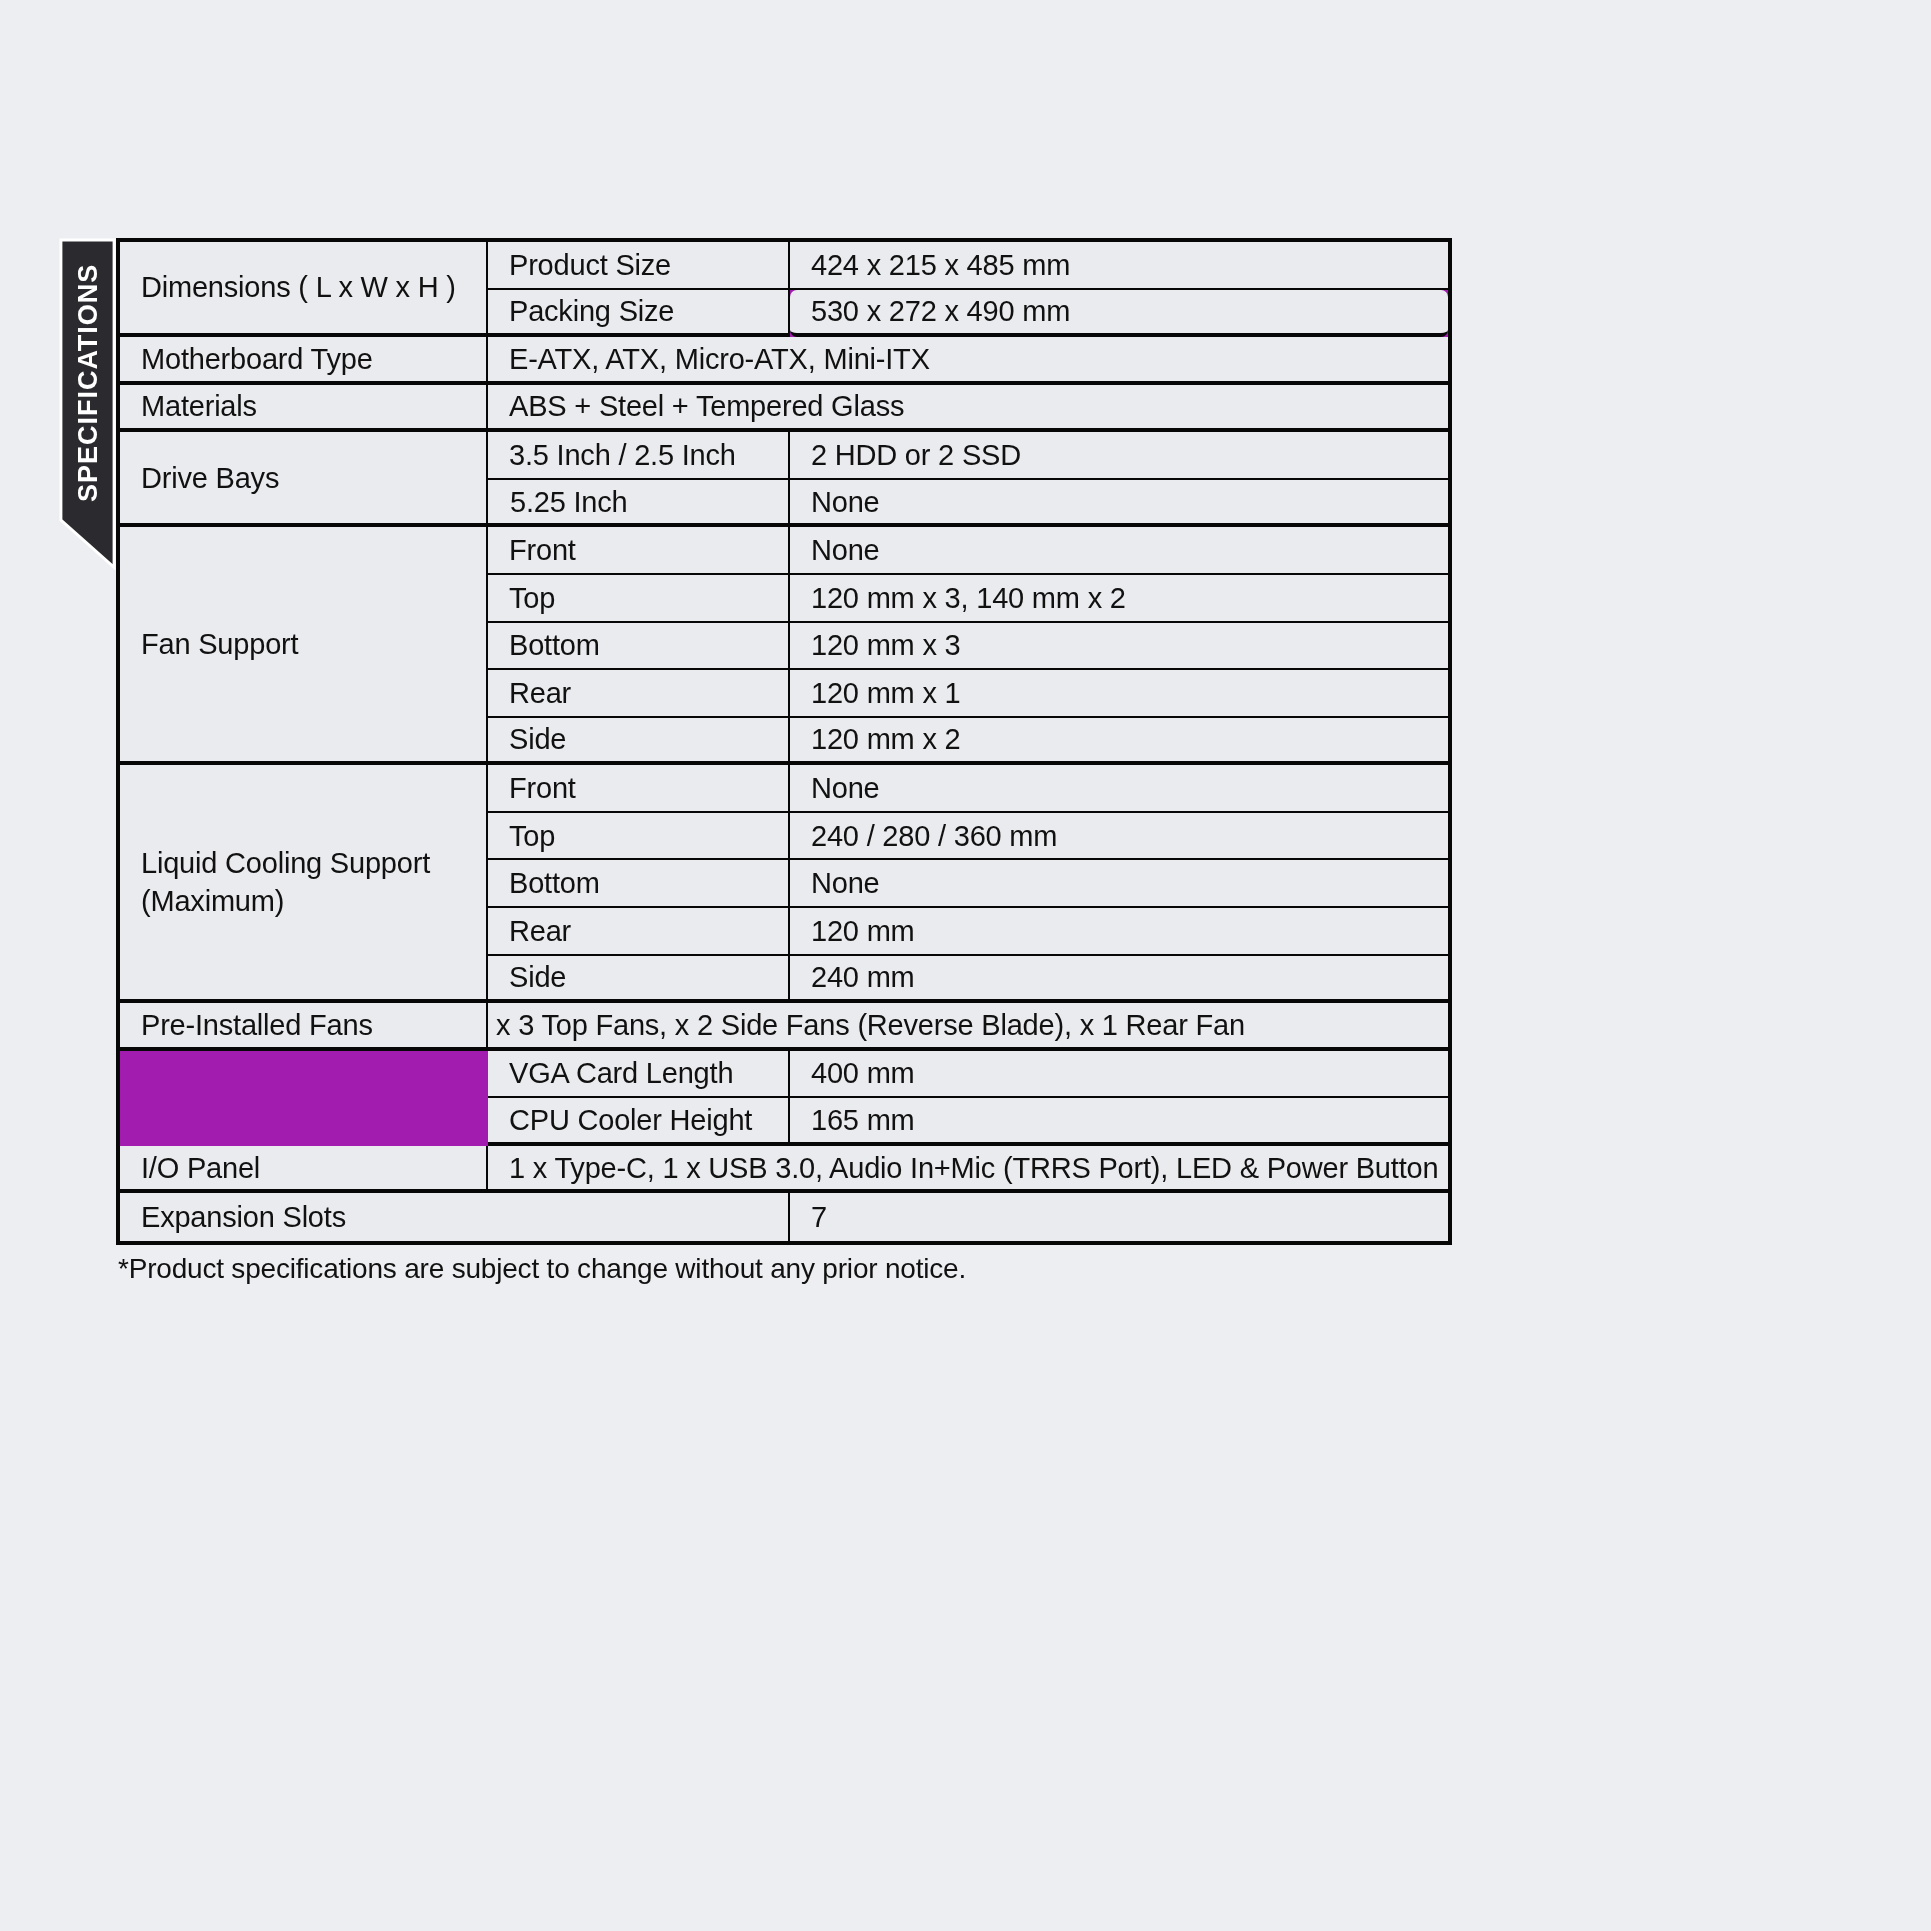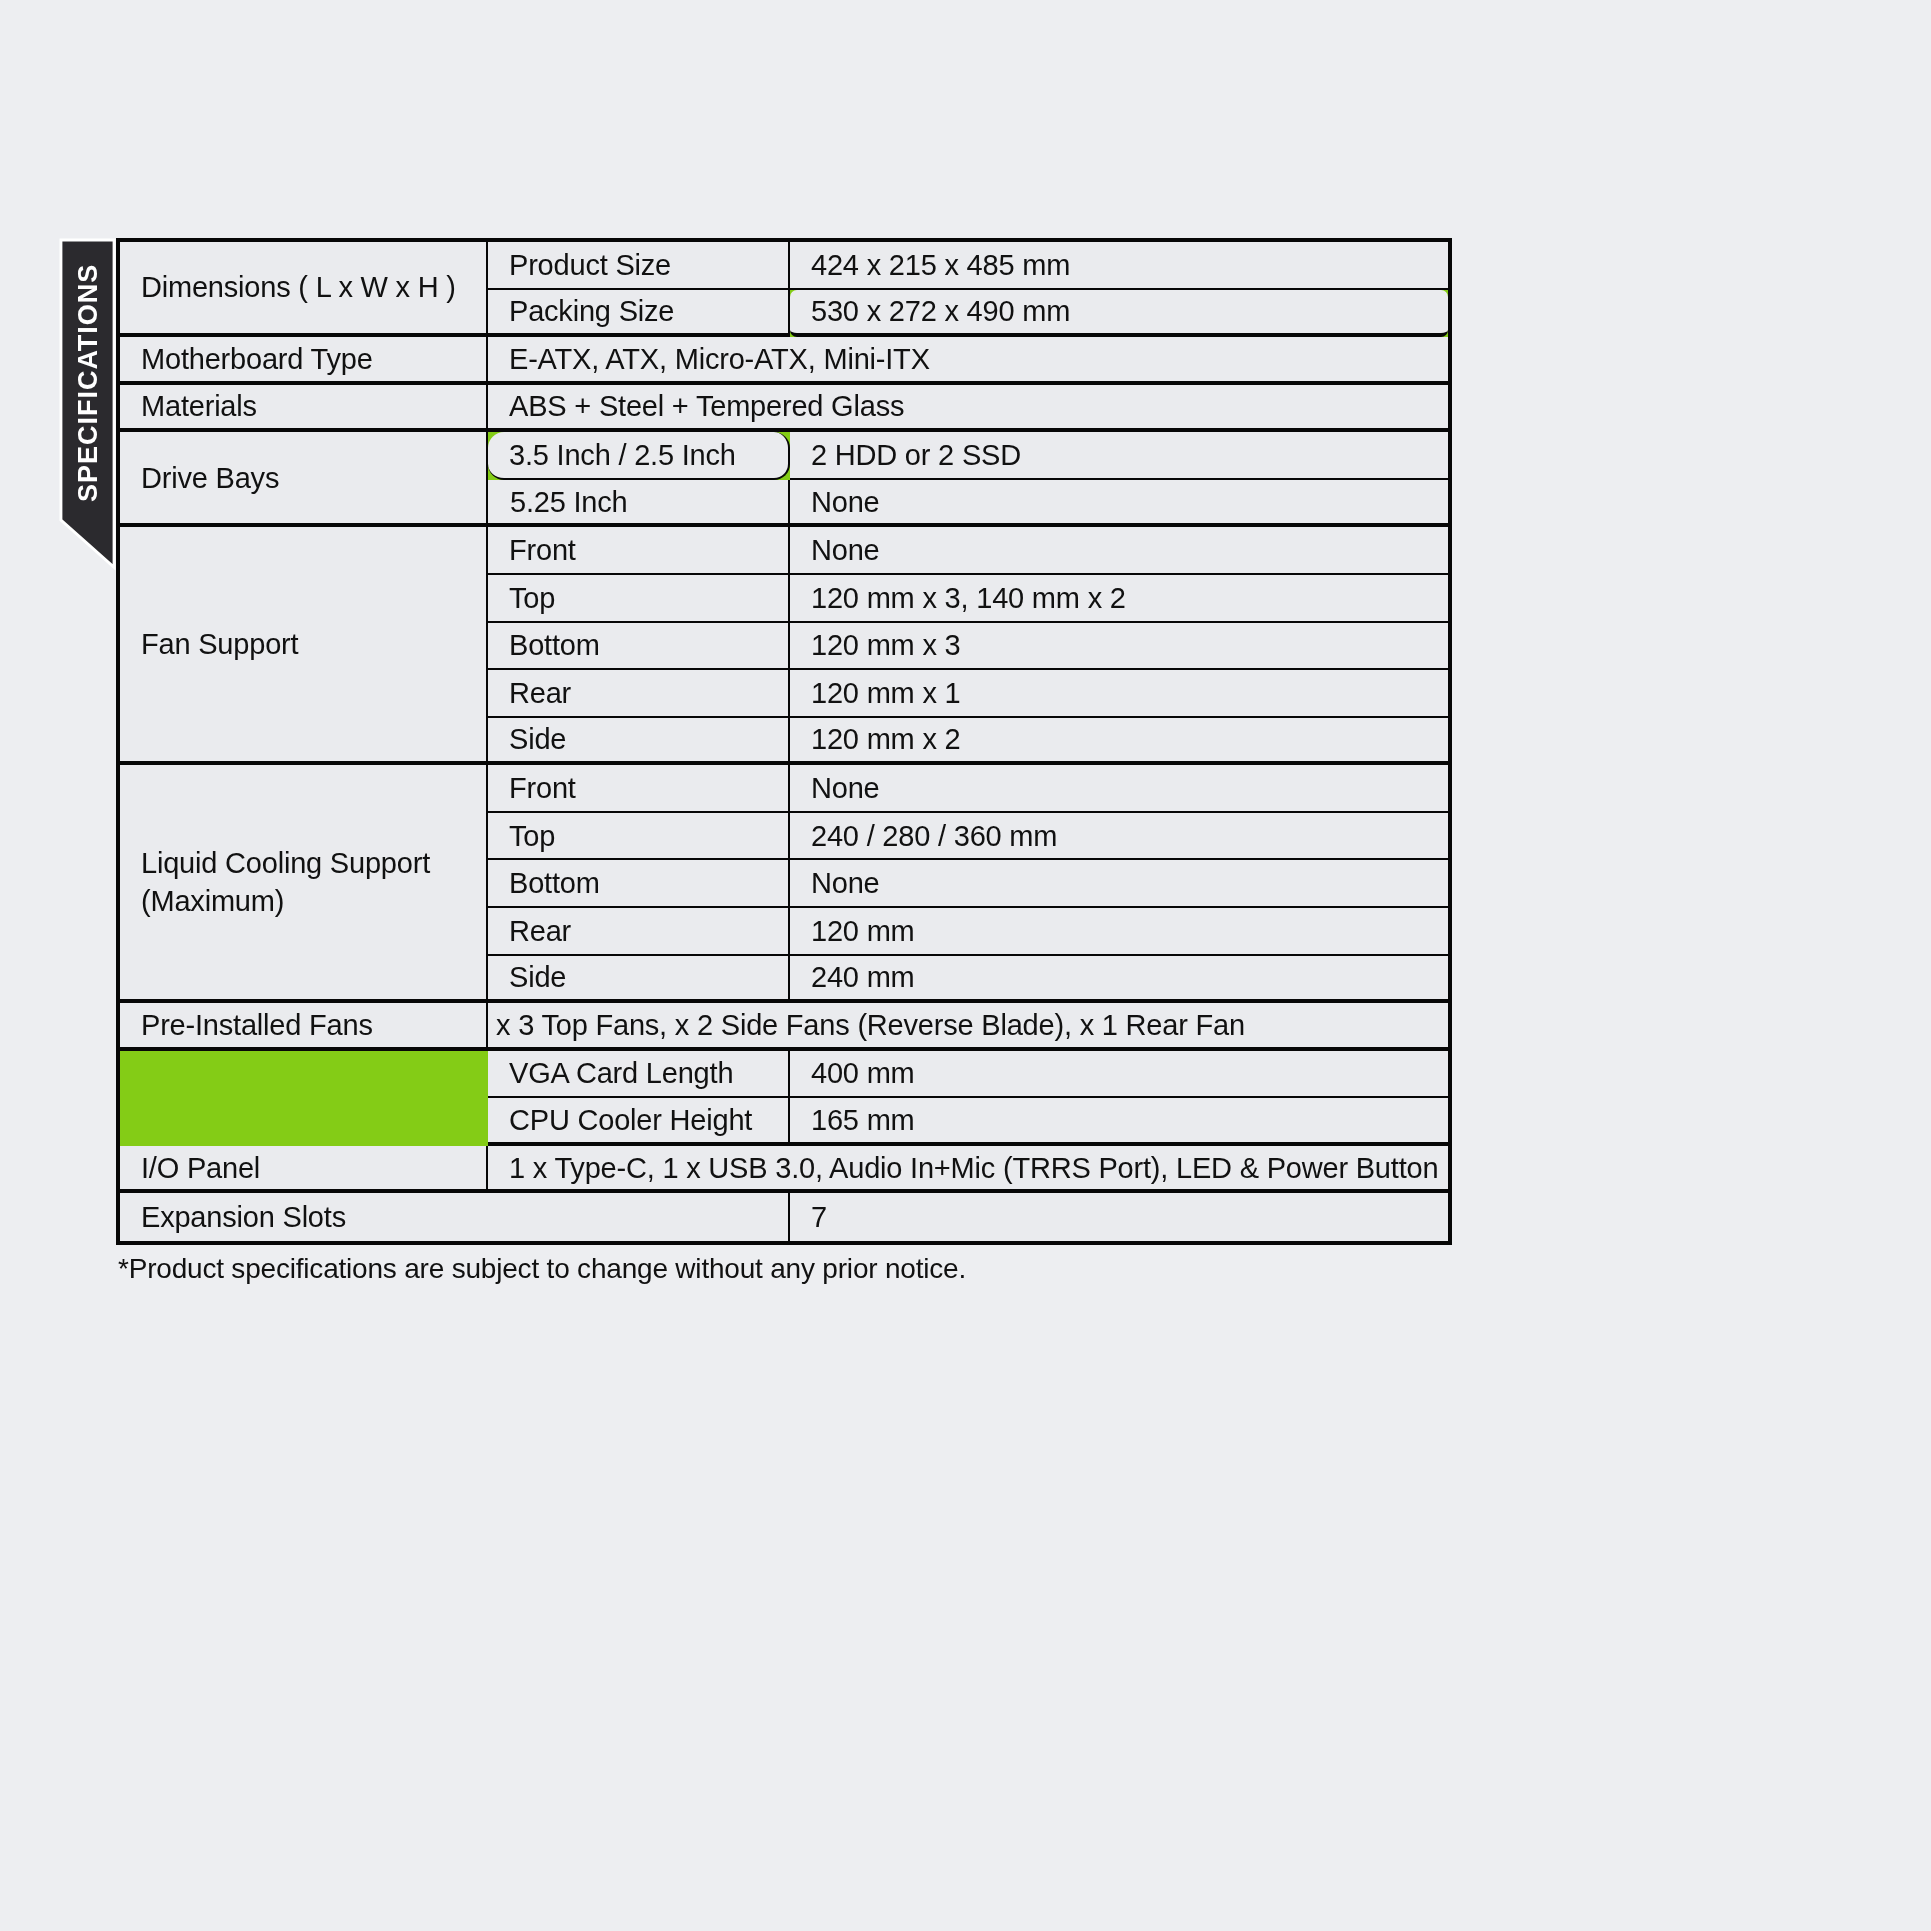--- a/index.html
+++ b/index.html
@@ -40,21 +40,21 @@
     position: absolute;
     left: 116px;
     top: 238px;
     width: 1336px;
     height: 1007px;
     box-sizing: border-box;
     border: 4.8px solid #070707;
     display: grid;
     grid-template-columns: 368px 302px 1fr;
     grid-template-rows: repeat(21, 1fr);
-    background: #84cc16;
+    background: #a21caf;
   }
   .cell {
     background: #EAEBEE;
     border-right: 2.9px solid #070707;
     border-bottom: 2.9px solid #070707;
     box-sizing: border-box;
     display: flex;
     align-items: center;
     padding: 0 11.6px 0 21px;
     font-size: 29px;
@@ -91,21 +91,21 @@
       <div class="cell label-cell sec-end" style="grid-area: 1 / 1 / span 2;">Dimensions ( L x W x H )</div>
       <div class="cell sub-cell" style="grid-area: 1 / 2;">Product Size</div>
       <div class="cell value-cell last-col" style="grid-area: 1 / 3;">424 x 215 x 485 mm</div>
       <div class="cell sub-cell sec-end" style="grid-area: 2 / 2;">Packing Size</div>
       <div class="cell value-cell last-col sec-end" style="grid-area: 2 / 3; border-radius: 7px;">530 x 272 x 490 mm</div>
       <div class="cell label-cell sec-end" style="grid-area: 3 / 1 / span 1;">Motherboard Type</div>
       <div class="cell value-cell last-col sec-end" style="grid-area: 3 / 2 / auto / 4;">E-ATX, ATX, Micro-ATX, Mini-ITX</div>
       <div class="cell label-cell sec-end" style="grid-area: 4 / 1 / span 1;">Materials</div>
       <div class="cell value-cell last-col sec-end" style="grid-area: 4 / 2 / auto / 4;">ABS + Steel + Tempered Glass</div>
       <div class="cell label-cell sec-end" style="grid-area: 5 / 1 / span 2;">Drive Bays</div>
-      <div class="cell sub-cell" style="grid-area: 5 / 2; border-radius: 16px;">3.5 Inch / 2.5 Inch</div>
+      <div class="cell sub-cell" style="grid-area: 5 / 2;">3.5 Inch / 2.5 Inch</div>
       <div class="cell value-cell last-col" style="grid-area: 5 / 3;">2 HDD or 2 SSD</div>
       <div class="cell sub-cell sec-end" style="grid-area: 6 / 2; padding-left: 22px;">5.25 Inch</div>
       <div class="cell value-cell last-col sec-end" style="grid-area: 6 / 3;">None</div>
       <div class="cell label-cell sec-end" style="grid-area: 7 / 1 / span 5; text-align: center;">Fan Support</div>
       <div class="cell sub-cell" style="grid-area: 7 / 2;">Front</div>
       <div class="cell value-cell last-col" style="grid-area: 7 / 3;">None</div>
       <div class="cell sub-cell" style="grid-area: 8 / 2;">Top</div>
       <div class="cell value-cell last-col" style="grid-area: 8 / 3;">120 mm x 3, 140 mm x 2</div>
       <div class="cell sub-cell" style="grid-area: 9 / 2;">Bottom</div>
       <div class="cell value-cell last-col" style="grid-area: 9 / 3;">120 mm x 3</div>

